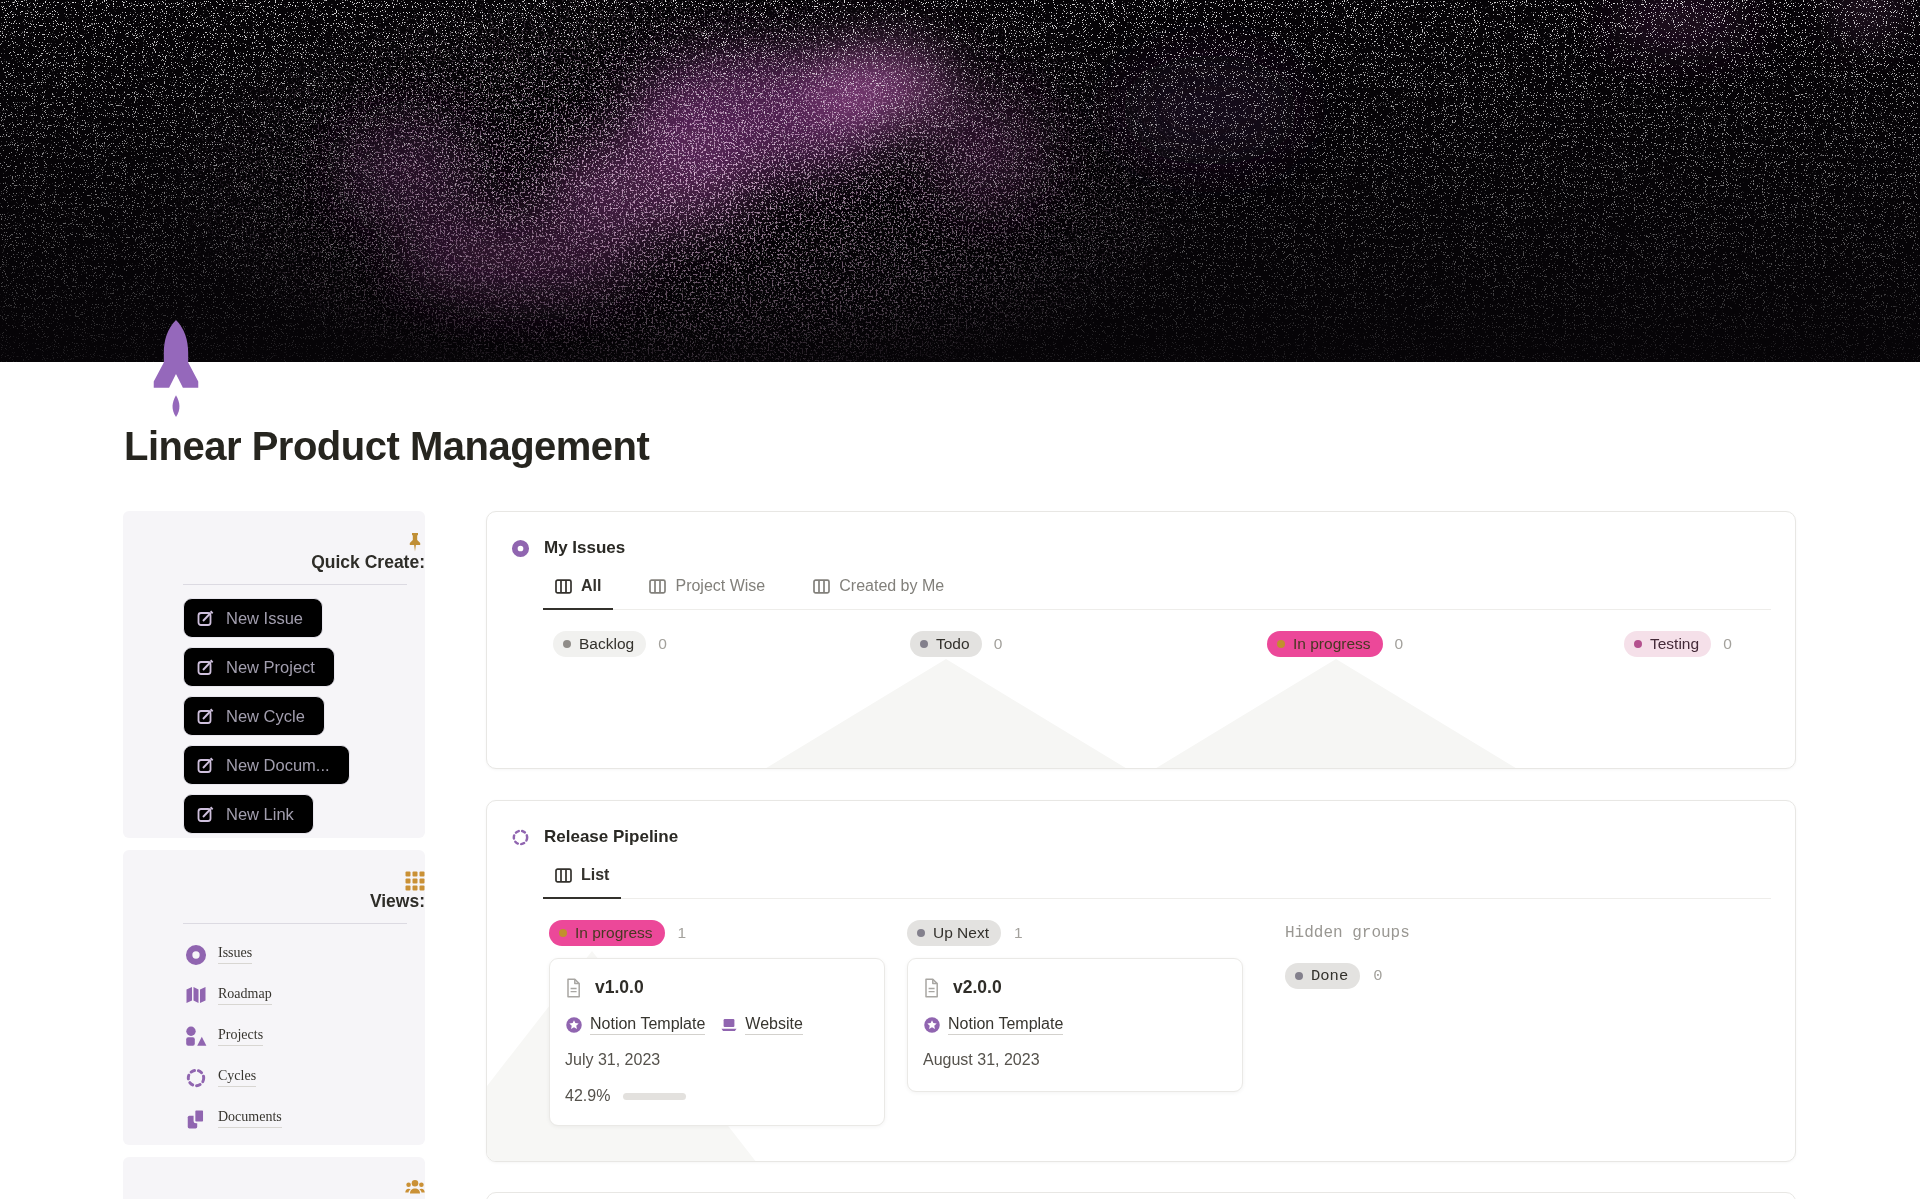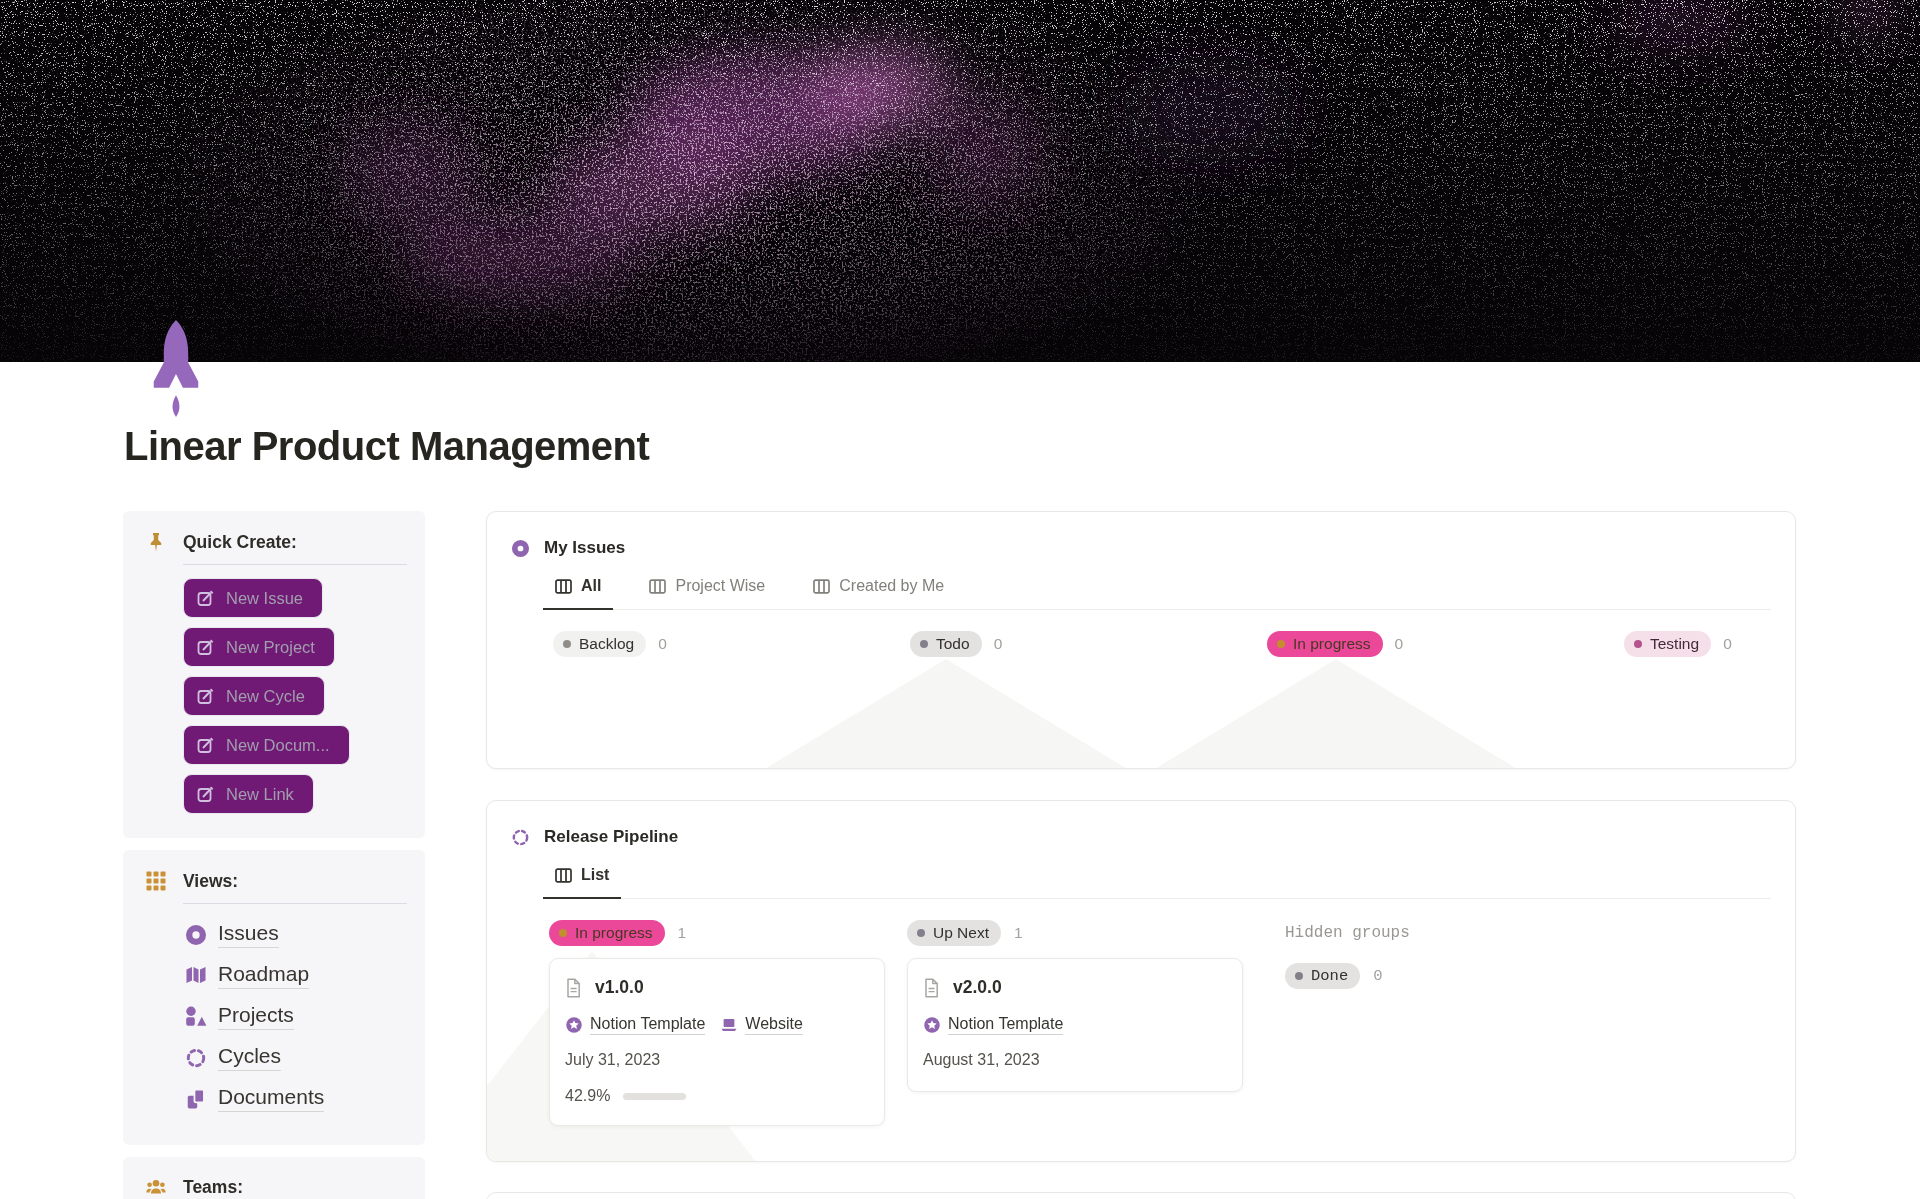--- a/index.html
+++ b/index.html
@@ -13,34 +13,34 @@
   
   .page-title { position:absolute; left:124px; top:424px; font-size:40px; font-weight:700;
     letter-spacing:-0.5px; color:#26251f; }
 
   
   .sidebar { position:absolute; left:123px; top:511px; width:302px; }
   .panel { background:#f6f5f8; border-radius:6px; }
   .panel-1 { height:327px; padding-top:21px; }
   .panel-2 { height:295px; margin-top:12px; padding-top:21px; }
   .panel-3 { height:50px; margin-top:12px; padding-top:20px; }
-  .panel-header { display:flex; align-items:flex-start; }
+  .panel-header { display:flex; align-items:flex-end;flex-direction:column; }
   .panel-header .p-icon { width:20px; height:20px; margin-left:23px; flex:0 0 auto; }
   .panel-header .p-label { margin-left:17px; font-size:17.5px; font-weight:700; color:#2e2d28; }
   .panel-divider { margin:11px 18px 0 60px; height:0; border-top:1px solid #dcdae2; width:224px; }
   .qc-buttons { margin:13px 0 0 60px; display:flex; flex-direction:column; align-items:flex-start; gap:9px; }
   .qc-btn { display:inline-flex; align-items:center; gap:11px; height:40px; padding:0 19px 0 13px;
-    background:#701a75; border:1px solid #e9e7ef; border-radius:9px; cursor:pointer;
+    background:#000000; border:1px solid #e9e7ef; border-radius:9px; cursor:pointer;
     font-size:16.5px; color:#a29eae; }
   .qc-btn svg { width:18px; height:18px; }
   .views-list { margin:10px 0 0 62px; display:flex; flex-direction:column; }
   .view-item { display:flex; align-items:center; height:41px; cursor:pointer; }
   .view-item .v-icon { width:22px; height:22px; flex:0 0 auto; }
-  .view-item .v-label { margin-left:11px; font-size:21px; color:#37352f;
-    border-bottom:1.5px solid #d8d6d2; padding-bottom:2px; }
+  .view-item .v-label { margin-left:11px; font-size:14px; color:#37352f;
+    border-bottom:1.5px solid #d8d6d2; padding-bottom:2px;font-family:Liberation Serif, serif; }
 
   
   .main { position:absolute; left:486px; top:511px; width:1310px; }
   .card { position:relative; background:#fff; border:1px solid #e8e7e4; border-radius:10px;
     box-shadow:0 1px 3px rgba(20,20,18,0.04); overflow:hidden; }
   .card-1 { height:258px; }
   .card-2 { height:362px; margin-top:31px; }
   .card-3 { height:24px; margin-top:30px; border-radius:10px 10px 0 0; box-shadow:none; }
   .card-header { display:flex; align-items:center; padding:26px 0 0 24px; }
   .card-header .c-icon { width:19px; height:19px; flex:0 0 auto; }

